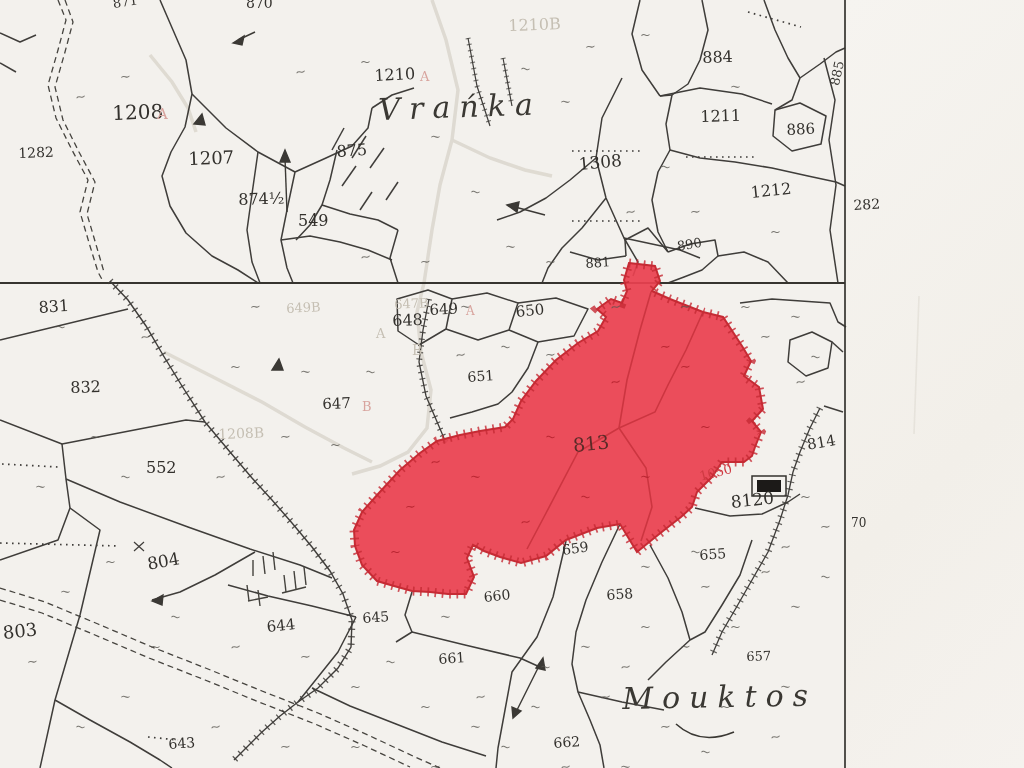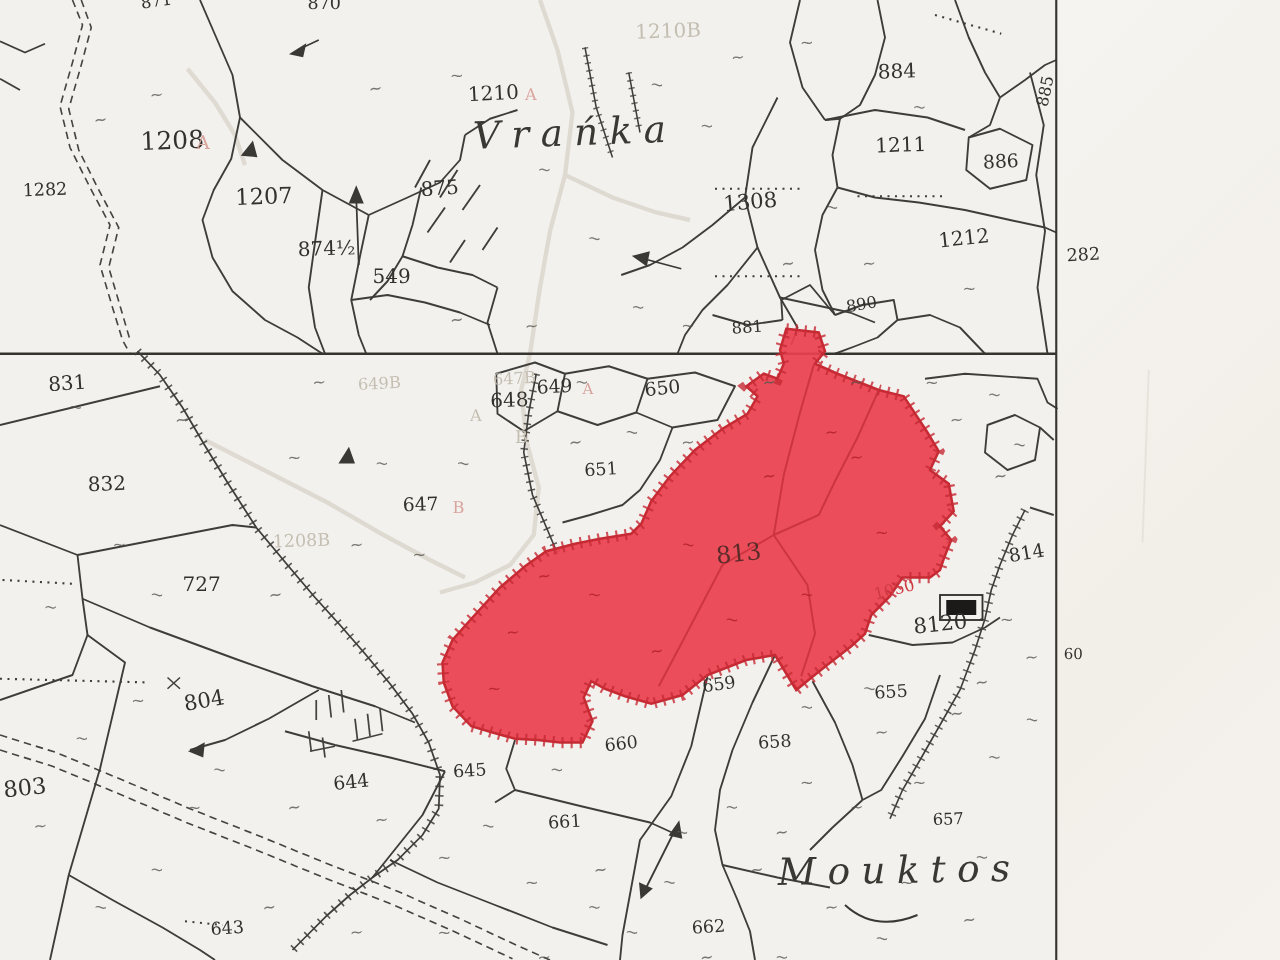--- a/index.html
+++ b/index.html
@@ -309,38 +309,38 @@
       <span class="lbl " style="left: 702px; top: 50px; font-size: 16px; transform: rotate(-2deg);">884</span>
       <span class="lbl " style="left: 700px; top: 109px; font-size: 16px; transform: rotate(-2deg);">1211</span>
       <span class="lbl " style="left: 786px; top: 123px; font-size: 15px; transform: rotate(-3deg);">886</span>
       <span class="lbl " style="left: 828px; top: 84px; font-size: 13px; transform: rotate(-78deg);">885</span>
       <span class="lbl " style="left: 750px; top: 185px; font-size: 16px; transform: rotate(-6deg);">1212</span>
       <span class="lbl " style="left: 853px; top: 198px; font-size: 14px; transform: rotate(-3deg);">282</span>
       <span class="lbl " style="left: 676px; top: 240px; font-size: 13px; transform: rotate(-10deg);">890</span>
       <span class="lbl " style="left: 585px; top: 257px; font-size: 13px; transform: rotate(-4deg);">881</span>
       <span class="lbl " style="left: 38px; top: 300px; font-size: 16px; transform: rotate(-4deg);">831</span>
       <span class="lbl " style="left: 70px; top: 380px; font-size: 16px; transform: rotate(-2deg);">832</span>
-      <span class="lbl " style="left: 146px; top: 460px; font-size: 16px;">727</span>
+      <span class="lbl " style="left: 146px; top: 460px; font-size: 16px;">552</span>
       <span class="lbl ghost" style="left: 286px; top: 302px; font-size: 13px; transform: rotate(-3deg);">649B</span>
       <span class="lbl ghost" style="left: 394px; top: 298px; font-size: 13px; transform: rotate(-3deg);">647B</span>
       <span class="lbl " style="left: 392px; top: 313px; font-size: 16px; transform: rotate(-2deg);">648</span>
       <span class="lbl ghost" style="left: 376px; top: 327px; font-size: 13px;">A</span>
       <span class="lbl ghost" style="left: 412px; top: 343px; font-size: 14px;">B</span>
       <span class="lbl " style="left: 429px; top: 303px; font-size: 15px; transform: rotate(-3deg);">649</span>
       <span class="lbl ghost-red" style="left: 466px; top: 305px; font-size: 12px;">A</span>
       <span class="lbl " style="left: 515px; top: 305px; font-size: 15px; transform: rotate(-6deg);">650</span>
       <span class="lbl " style="left: 467px; top: 370px; font-size: 14px; transform: rotate(-4deg);">651</span>
       <span class="lbl " style="left: 322px; top: 397px; font-size: 15px; transform: rotate(-2deg);">647</span>
       <span class="lbl ghost-red" style="left: 362px; top: 400px; font-size: 13px;">B</span>
       <span class="lbl ghost" style="left: 218px; top: 427px; font-size: 14px; transform: rotate(-2deg);">1208B</span>
       <span class="lbl on-red" style="left: 572px; top: 436px; font-size: 19px; transform: rotate(-6deg);">813</span>
       <span class="lbl red" style="left: 698px; top: 470px; font-size: 13px; transform: rotate(-14deg);">1050</span>
       <span class="lbl " style="left: 730px; top: 494px; font-size: 17px; transform: rotate(-6deg);">8120</span>
       <span class="lbl " style="left: 806px; top: 438px; font-size: 15px; transform: rotate(-10deg);">814</span>
-      <span class="lbl " style="left: 851px; top: 517px; font-size: 12px;">60</span>
+      <span class="lbl " style="left: 851px; top: 517px; font-size: 12px;">70</span>
       <span class="lbl " style="left: 146px; top: 556px; font-size: 17px; transform: rotate(-10deg);">804</span>
       <span class="lbl " style="left: 2px; top: 624px; font-size: 18px; transform: rotate(-6deg);">803</span>
       <span class="lbl " style="left: 266px; top: 620px; font-size: 15px; transform: rotate(-6deg);">644</span>
       <span class="lbl " style="left: 362px; top: 611px; font-size: 14px; transform: rotate(-4deg);">645</span>
       <span class="lbl " style="left: 561px; top: 543px; font-size: 14px; transform: rotate(-8deg);">659</span>
       <span class="lbl " style="left: 483px; top: 590px; font-size: 14px; transform: rotate(-6deg);">660</span>
       <span class="lbl " style="left: 606px; top: 588px; font-size: 14px; transform: rotate(-4deg);">658</span>
       <span class="lbl " style="left: 699px; top: 548px; font-size: 14px; transform: rotate(-4deg);">655</span>
       <span class="lbl " style="left: 438px; top: 652px; font-size: 14px; transform: rotate(-4deg);">661</span>
       <span class="lbl " style="left: 746px; top: 650px; font-size: 13px; transform: rotate(-2deg);">657</span>

